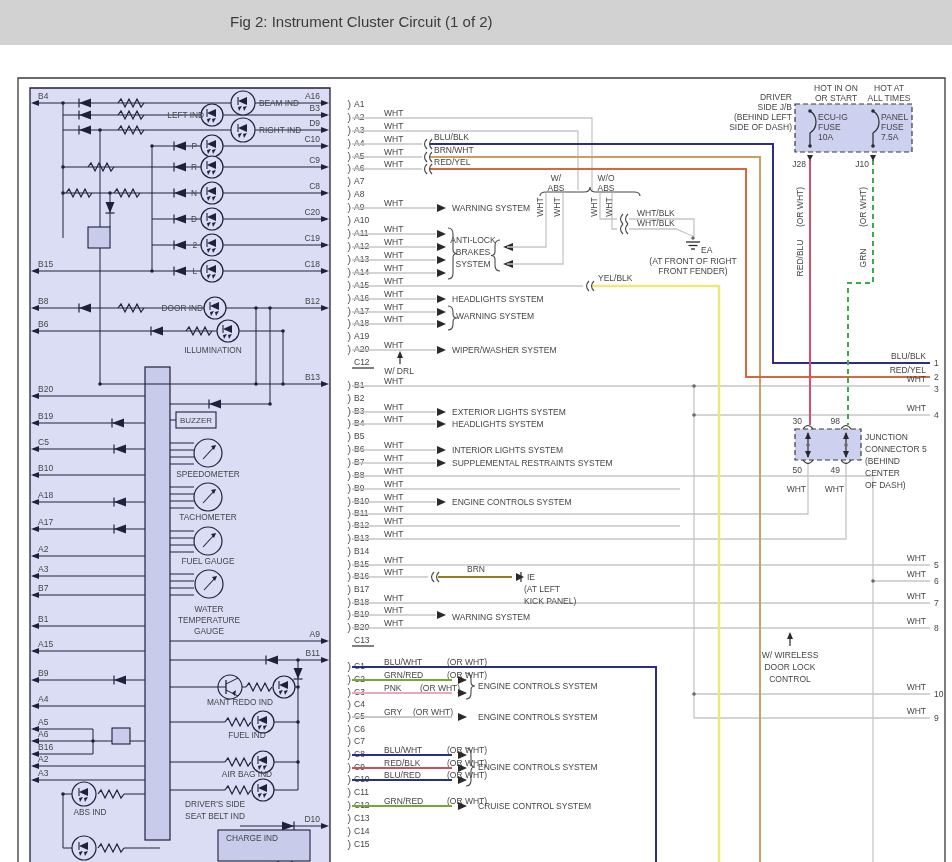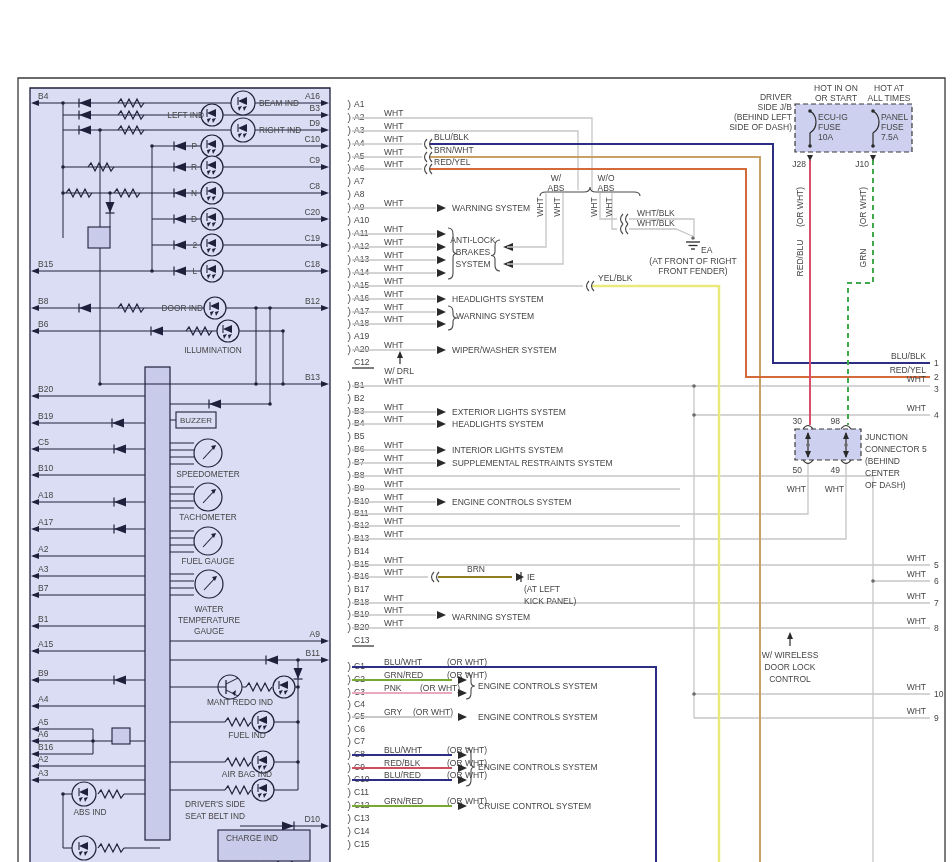--- a/index.html
+++ b/index.html
@@ -6,20 +6,23 @@
   #stage{position:relative;width:952px;height:862px;background:#ffffff;overflow:hidden;
          font-family:"Liberation Sans",sans-serif;}
   #titlebar{position:absolute;left:0;top:0;width:952px;height:45px;background:#d2d2d2;}
   #titlebar .t{position:absolute;left:230px;top:13px;font-size:15px;color:#3b3b3b;}
   #diagram{position:absolute;left:0;top:45px;width:952px;height:817px;}
   svg text{font-family:"Liberation Sans",sans-serif;}
 </style>
 </head>
 <body>
 <div id="stage">
+  <div id="titlebar">
+    <div class="t">Fig 2: Instrument Cluster Circuit (1 of 2)</div>
+  </div>
   <div id="diagram">
     <svg id="dw" width="952" height="817" viewBox="0 45 952 817">
         <g>
           <path d="M 18,872 L 18,78 L 945,78 L 945,872" fill="none" stroke="#3a3a3a" stroke-width="1.3"></path>
         </g>
         <g>
           <path d="M 30,872 L 30,88 L 330,88 L 330,872" fill="#dbddf4" stroke="#20203c" stroke-width="1.3"></path>
           <rect x="145" y="367" width="25" height="473" fill="#c9cbeb" stroke="#20203c" stroke-width="1.2"></rect>
           <line x1="33" y1="103" x2="322" y2="103" stroke="#20203c" stroke-width="1"></line>
           <line x1="63" y1="115" x2="322" y2="115" stroke="#20203c" stroke-width="1"></line>

